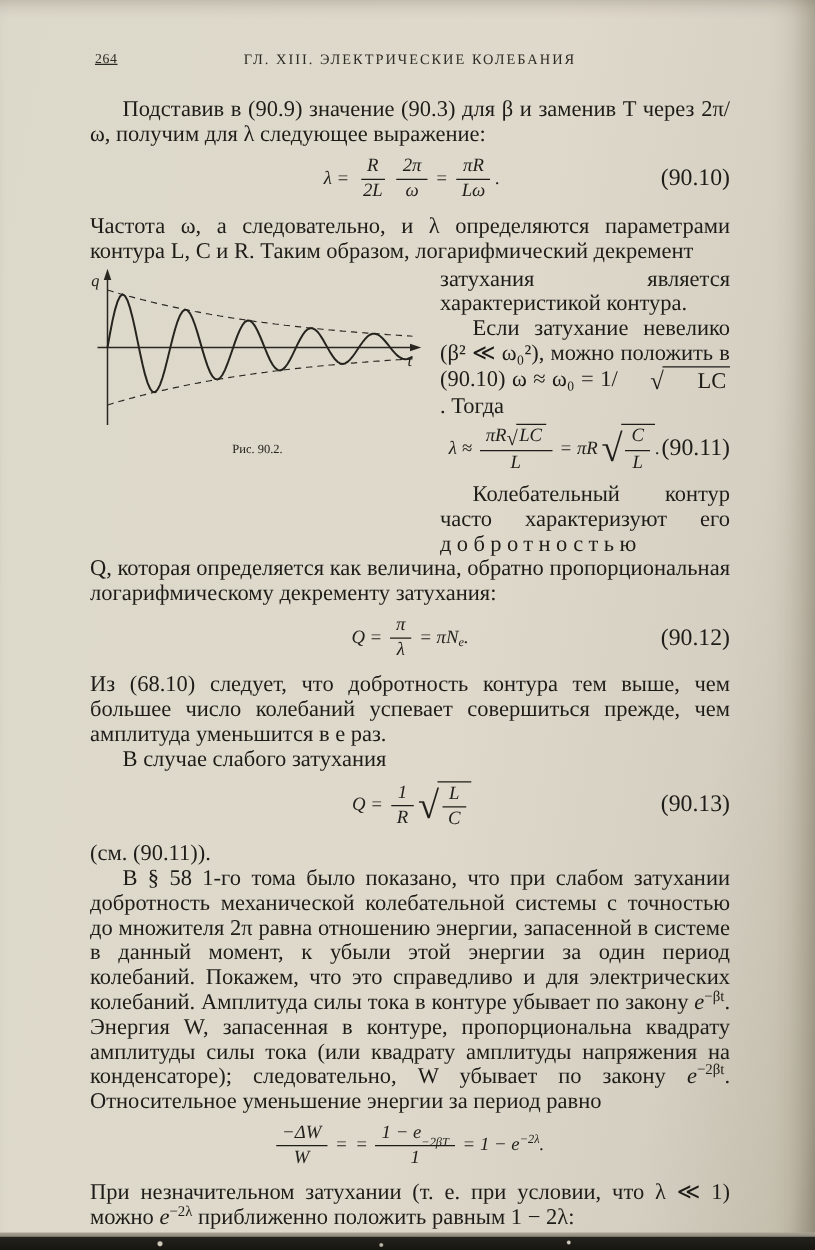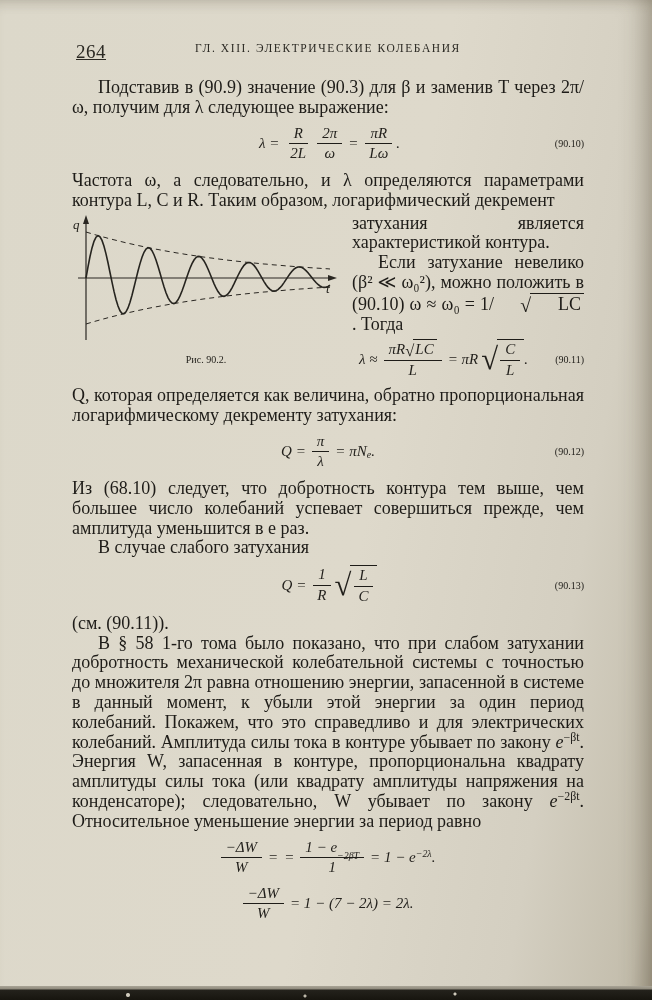--- a/index.html
+++ b/index.html
@@ -17,29 +17,29 @@
     background:
       radial-gradient(circle at 128px 9px, #cfcabc 0 1.5px, transparent 2.5px),
       radial-gradient(circle at 305px 10px, #bdb8aa 0 1px, transparent 2px),
       radial-gradient(circle at 455px 8px, #cfcabc 0 1px, transparent 2px),
       linear-gradient(to bottom,#a9a496 0,#8f8a7c 3px,#24221c 4px,#17150f 100%);
   }
 
   .content { position:absolute; left:72px; top:42px; width:512px; }
 
   .page-header { position:relative; text-align:center; font-size:11.5px; letter-spacing:1.6px; color:#2b2923; margin-bottom:24px; white-space:nowrap; }
-  .page-number { position:absolute; left:4px; top:-1px; font-size:19px; letter-spacing:.5px;text-decoration:underline; }
+  .page-number { position:absolute; left:4px; top:-1px; font-size:11px; letter-spacing:.5px;text-decoration:underline; }
 
   .para { font-size:18px; line-height:19.8px; text-align:justify; color:#1e1c18; }
   .indent { text-indent:26px; }
   .sperr { letter-spacing:.24em; }
 
   .equation { position:relative; display:flex; justify-content:center; align-items:center; margin:7px 0 9px; font-size:15px; min-height:34px; }
   .eq-body { display:inline-flex; align-items:center; font-style:italic; flex-wrap:nowrap; }
-  .eq-number { position:absolute; right:0; top:50%; transform:translateY(-50%); font-style:normal; font-size:10px; color:#1e1c18; }
+  .eq-number { position:absolute; right:0; top:50%; transform:translateY(-50%); font-style:normal; font-size:19px; color:#1e1c18; }
   .col-right .equation { padding-right:52px; margin:5px 0 7px; }
 
   .mi { margin:0 3px; white-space:nowrap; }
   .frac { display:inline-flex; flex-direction:column; align-items:center; margin:0 3px; text-align:center; line-height:1.15; }
   .fn { padding:0 5px 1px; border-bottom:1px solid #1e1c18; display:inline-flex; align-items:flex-end; justify-content:center; white-space:nowrap; }
   .fd { padding:1px 5px 0; white-space:nowrap; }
 
   .sqrt { display:inline-flex; align-items:stretch; vertical-align:-2px; }
   .rad { font-style:normal; align-self:flex-end; line-height:.95; font-size:1.1em; margin-right:-1px; }
   .sqrt.tall .rad { font-size:2.05em; font-weight:300; line-height:.8; align-self:center; }
@@ -137,20 +137,21 @@
                     <span class="fn">C</span>
                     <span class="fd">L</span>
                   </span>
                 </span>
               </span>
             <span>.</span>
           </span>
           <span class="eq-number">(90.11)</span>
         </div>
 
+        <p class="para indent"><span>Колебательный контур часто характеризуют его </span><span class="sperr">добротностью</span></p>
       </div>
     </div>
 
     <p class="para">Q, которая определяется как величина, обратно пропорциональная логарифмическому декременту затухания:</p>
 
     <div class="equation">
       <span class="eq-body">
         <span class="mi">Q =</span>
         <span class="frac">
             <span class="fn">π</span>
@@ -200,20 +201,21 @@
             <span class="fn">
               <span>1 − e</span>
               <sup>−2βT</sup>
             </span>
             <span class="fd">1</span>
           </span>
         <span class="mi"><span>= 1 − e</span><sup>−2λ</sup><span>.</span></span>
       </span>
     </div>
 
+    <p class="para"><span>При незначительном затухании (т. е. при условии, что λ ≪ 1) можно </span><span class="var">e</span><sup>−2λ</sup><span> приближенно положить равным 1 − 2λ:</span></p>
 
     <div class="equation">
       <span class="eq-body">
         <span class="frac">
             <span class="fn">−ΔW</span>
             <span class="fd">W</span>
           </span>
         <span class="mi">= 1 − (7 − 2λ) = 2λ.</span>
       </span>
     </div>

